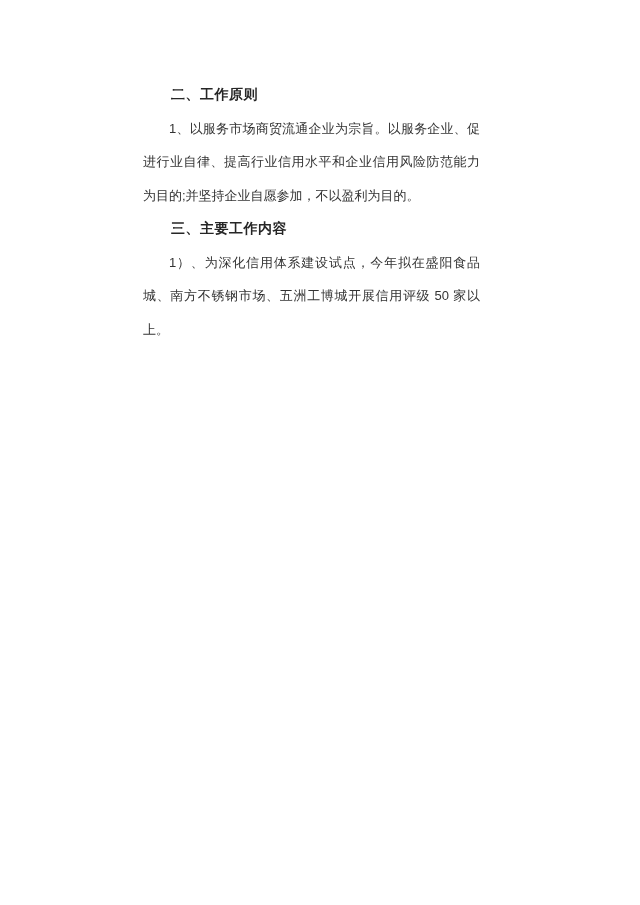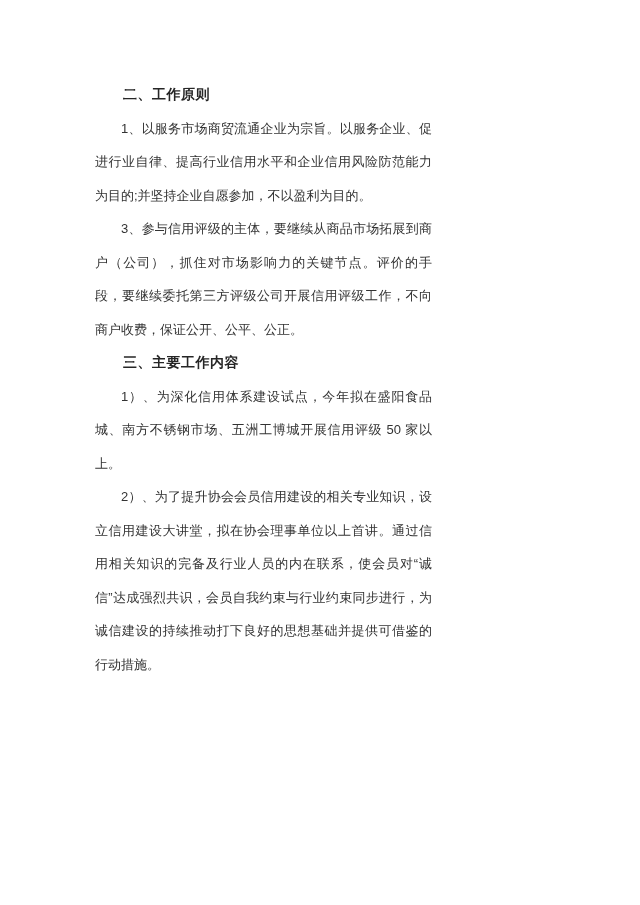--- a/index.html
+++ b/index.html
@@ -12,20 +12,21 @@
     height: 905px;
     overflow: hidden;
     font-family: "Liberation Sans", "DejaVu Sans", sans-serif;
   }
   .doc-page {
     box-sizing: border-box;
     width: 532px;
     height: 905px;
     background: #ffffff;
     padding: 78px 100px 4px 95px;
+    margin-left: 48px;
   }
   .doc-heading {
     margin: 0;
     font-size: 14px;
     line-height: 33.5px;
     font-weight: 700;
     color: #262626;
     text-indent: 2em;
     letter-spacing: 0.5px;
   }
@@ -43,23 +44,21 @@
 </head>
 <body>
 
 <div class="doc-page">
 
   <h3 class="doc-heading">二、工作原则</h3>
 
   <p class="doc-paragraph">1、以服务市场商贸流通企业为宗旨。以服务企业、促进行业自律、提高行业信用水平和企业信用风险防范能力为目的;并坚持企业自愿参加，不以盈利为目的。</p>
 
 
-  <p class="doc-paragraph">3、参与信用评级的主体，要继续从商品市场拓展到商户（公司），抓住对市场影响力的关键节点。评价的手段，要继续委托第三方评级公司开展信用评级工作，不向商户收费，保证公开、公平、公正。</p>
 
   <h3 class="doc-heading">三、主要工作内容</h3>
 
 
   <p class="doc-paragraph">1）、为深化信用体系建设试点，今年拟在盛阳食品城、南方不锈钢市场、五洲工博城开展信用评级 50 家以上。</p>
 
-  <p class="doc-paragraph">2）、为了提升协会会员信用建设的相关专业知识，设立信用建设大讲堂，拟在协会理事单位以上首讲。通过信用相关知识的完备及行业人员的内在联系，使会员对“诚信”达成强烈共识，会员自我约束与行业约束同步进行，为诚信建设的持续推动打下良好的思想基础并提供可借鉴的行动措施。</p>
 
 
 </div>
 
 </body></html>

